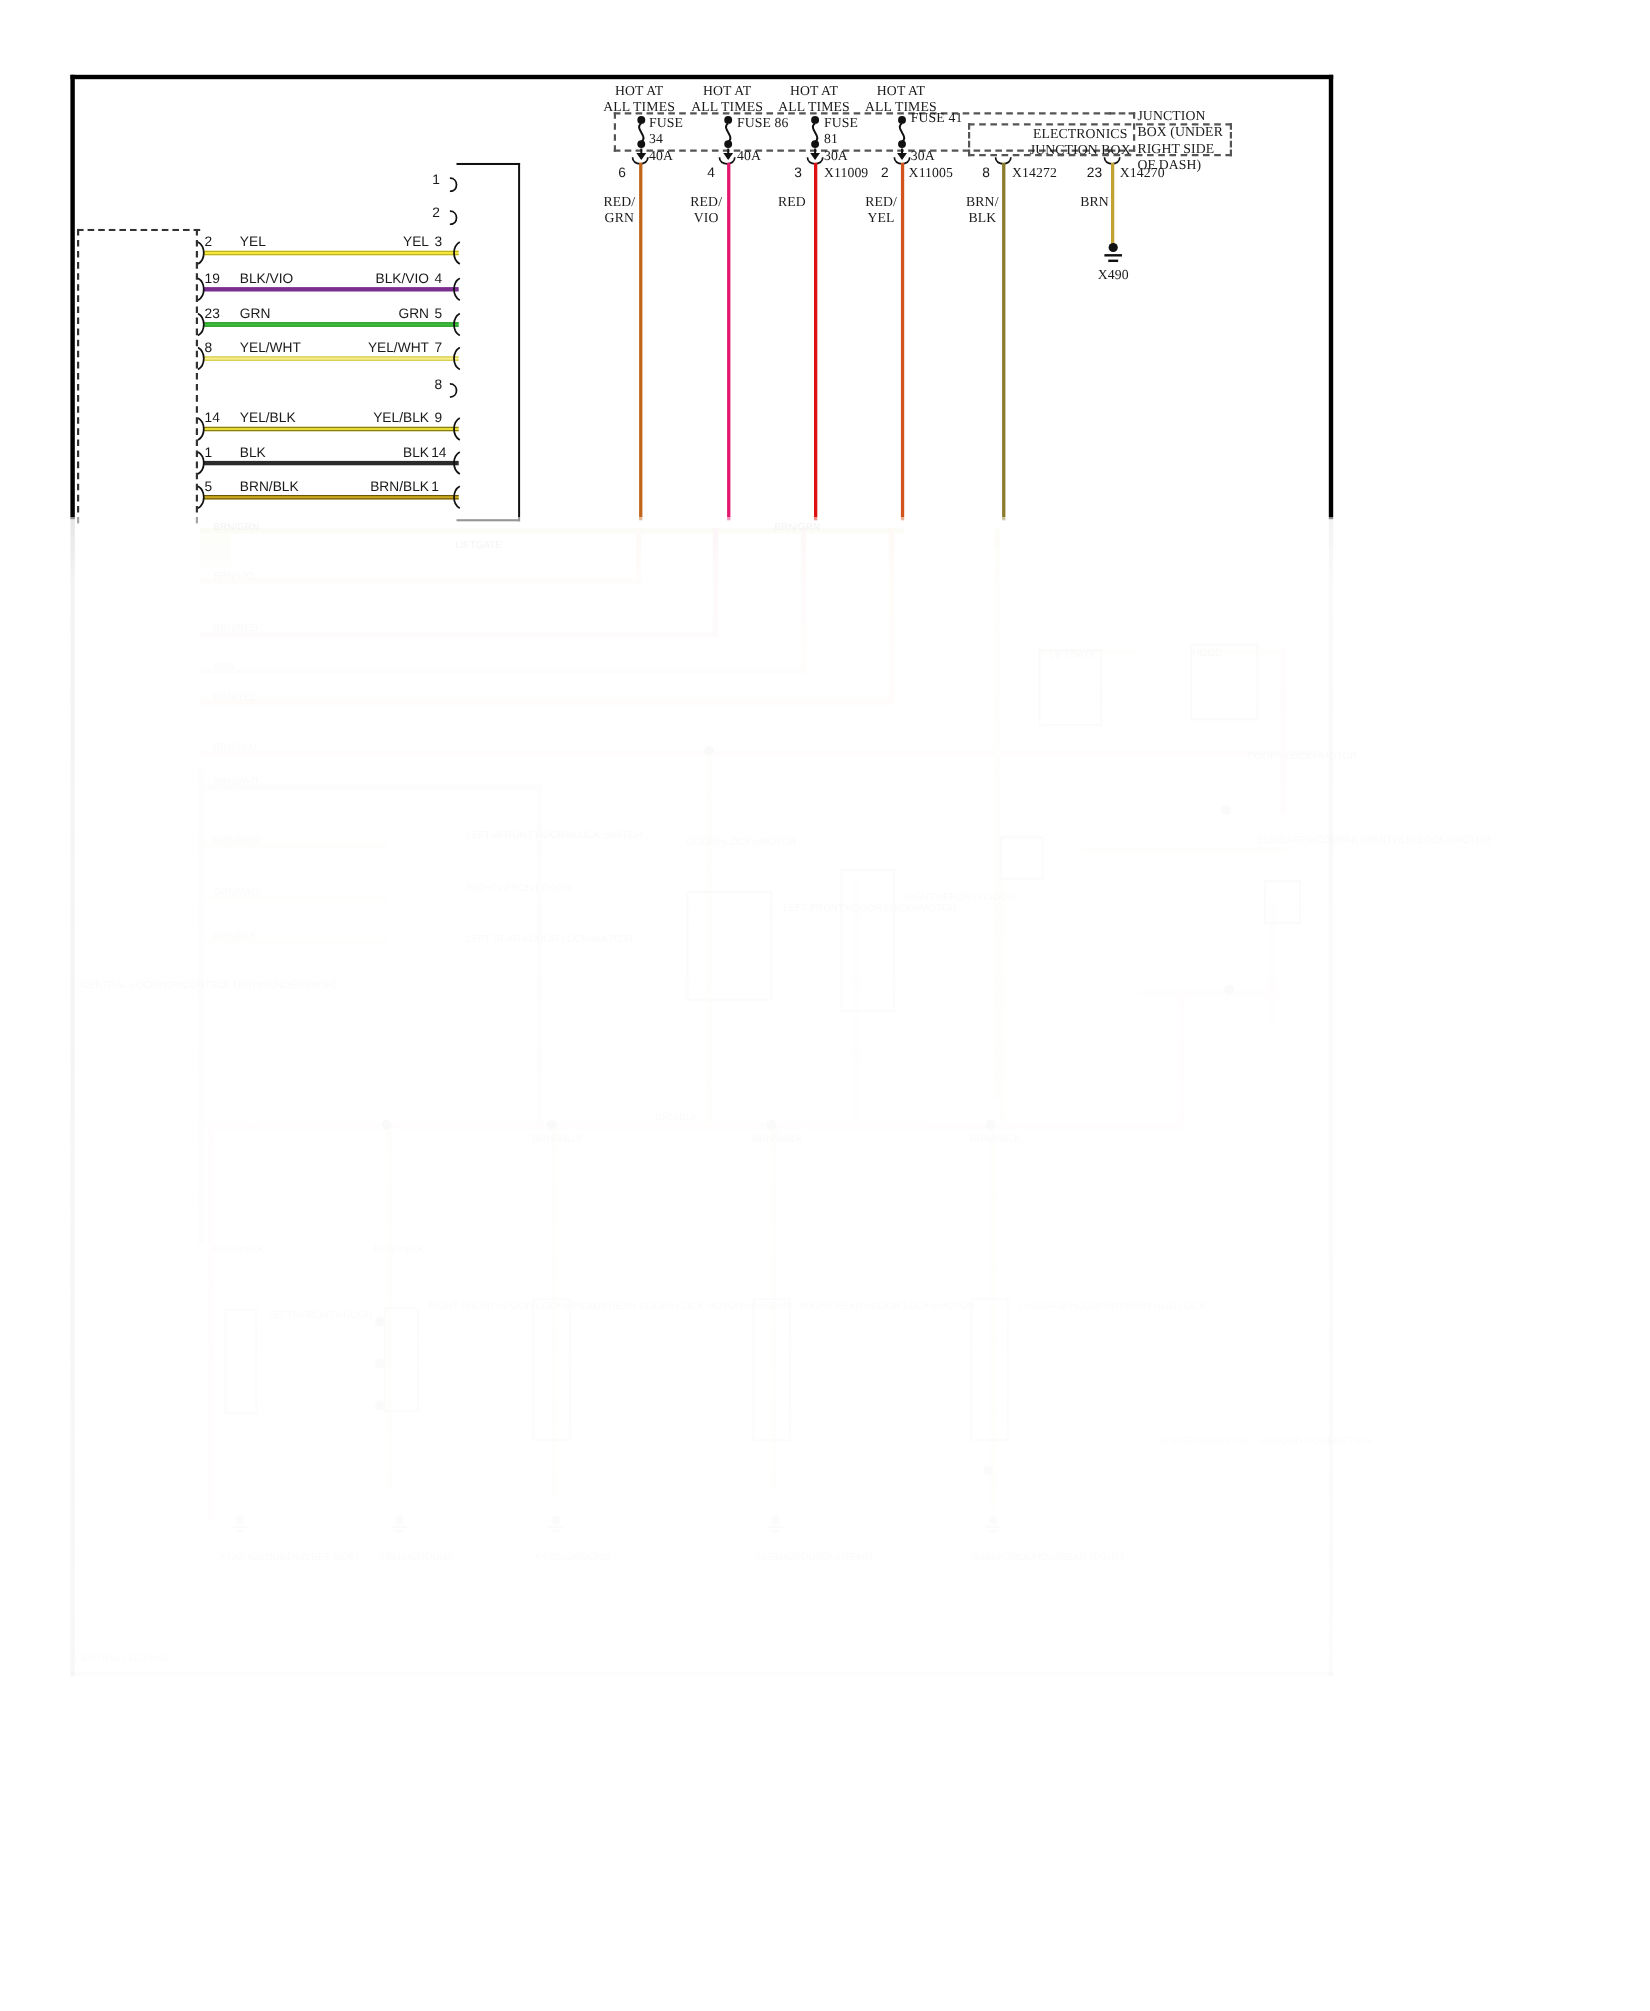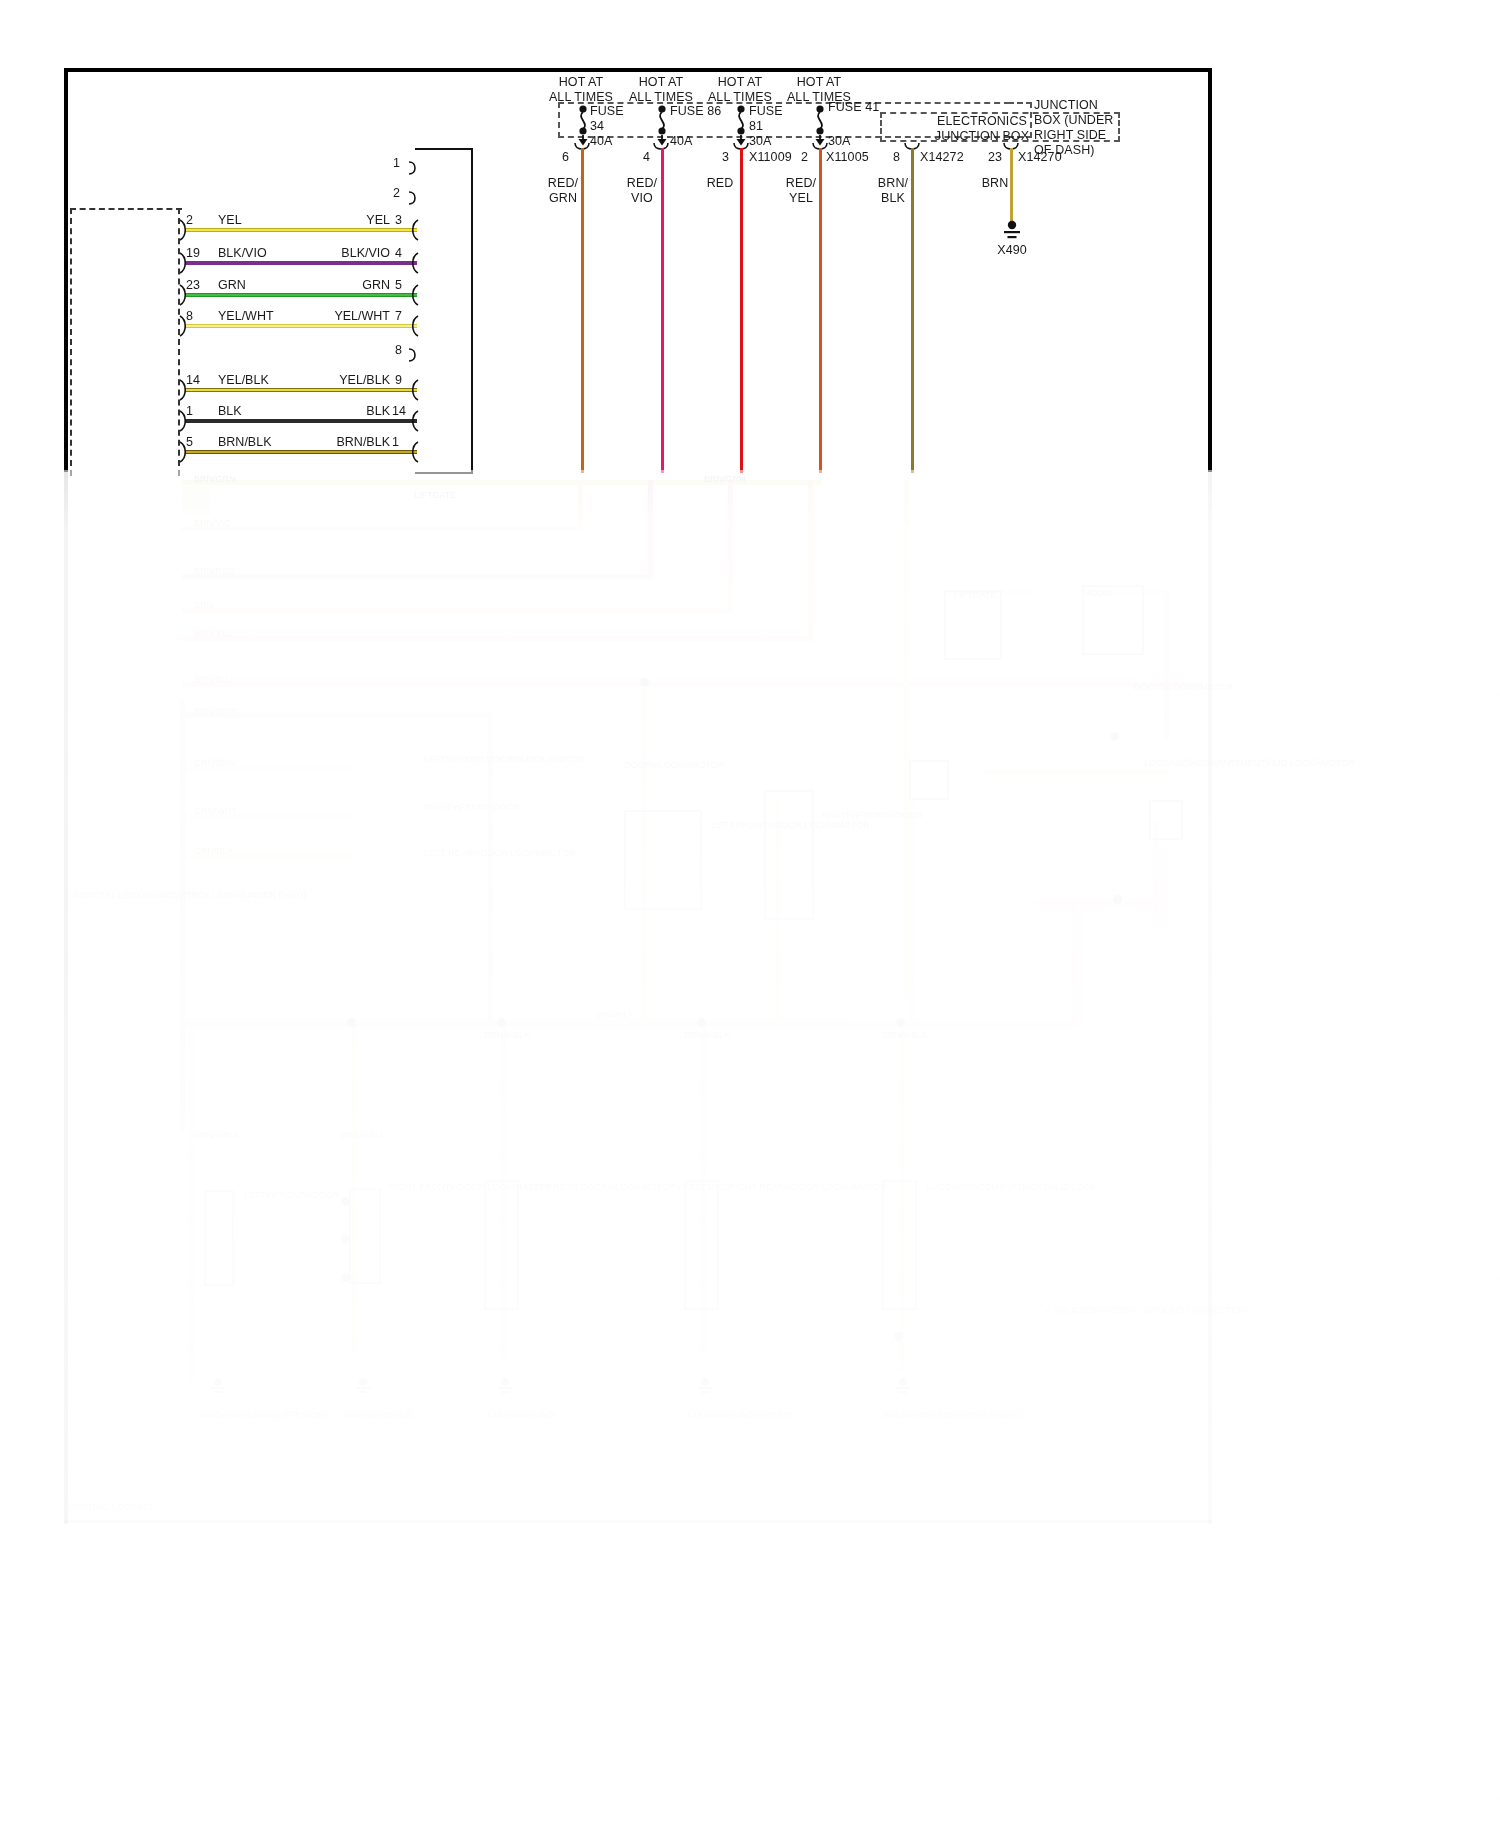--- a/index.html
+++ b/index.html
@@ -51,20 +51,21 @@
   }
 
   
   .lbl {
     position: absolute;
     font-size: 12.5px;
     color: #1a1a1a;
     white-space: pre;
     line-height: 15px;
     letter-spacing: 0.1px;
+    font-family: Liberation Serif, serif;
   }
   .lbl.c { text-align: center; }
   .wirename {
     position: absolute;
     font-size: 12.5px;
     color: #1a1a1a;
     white-space: nowrap;
   }
   .pinnum {
     position: absolute;

